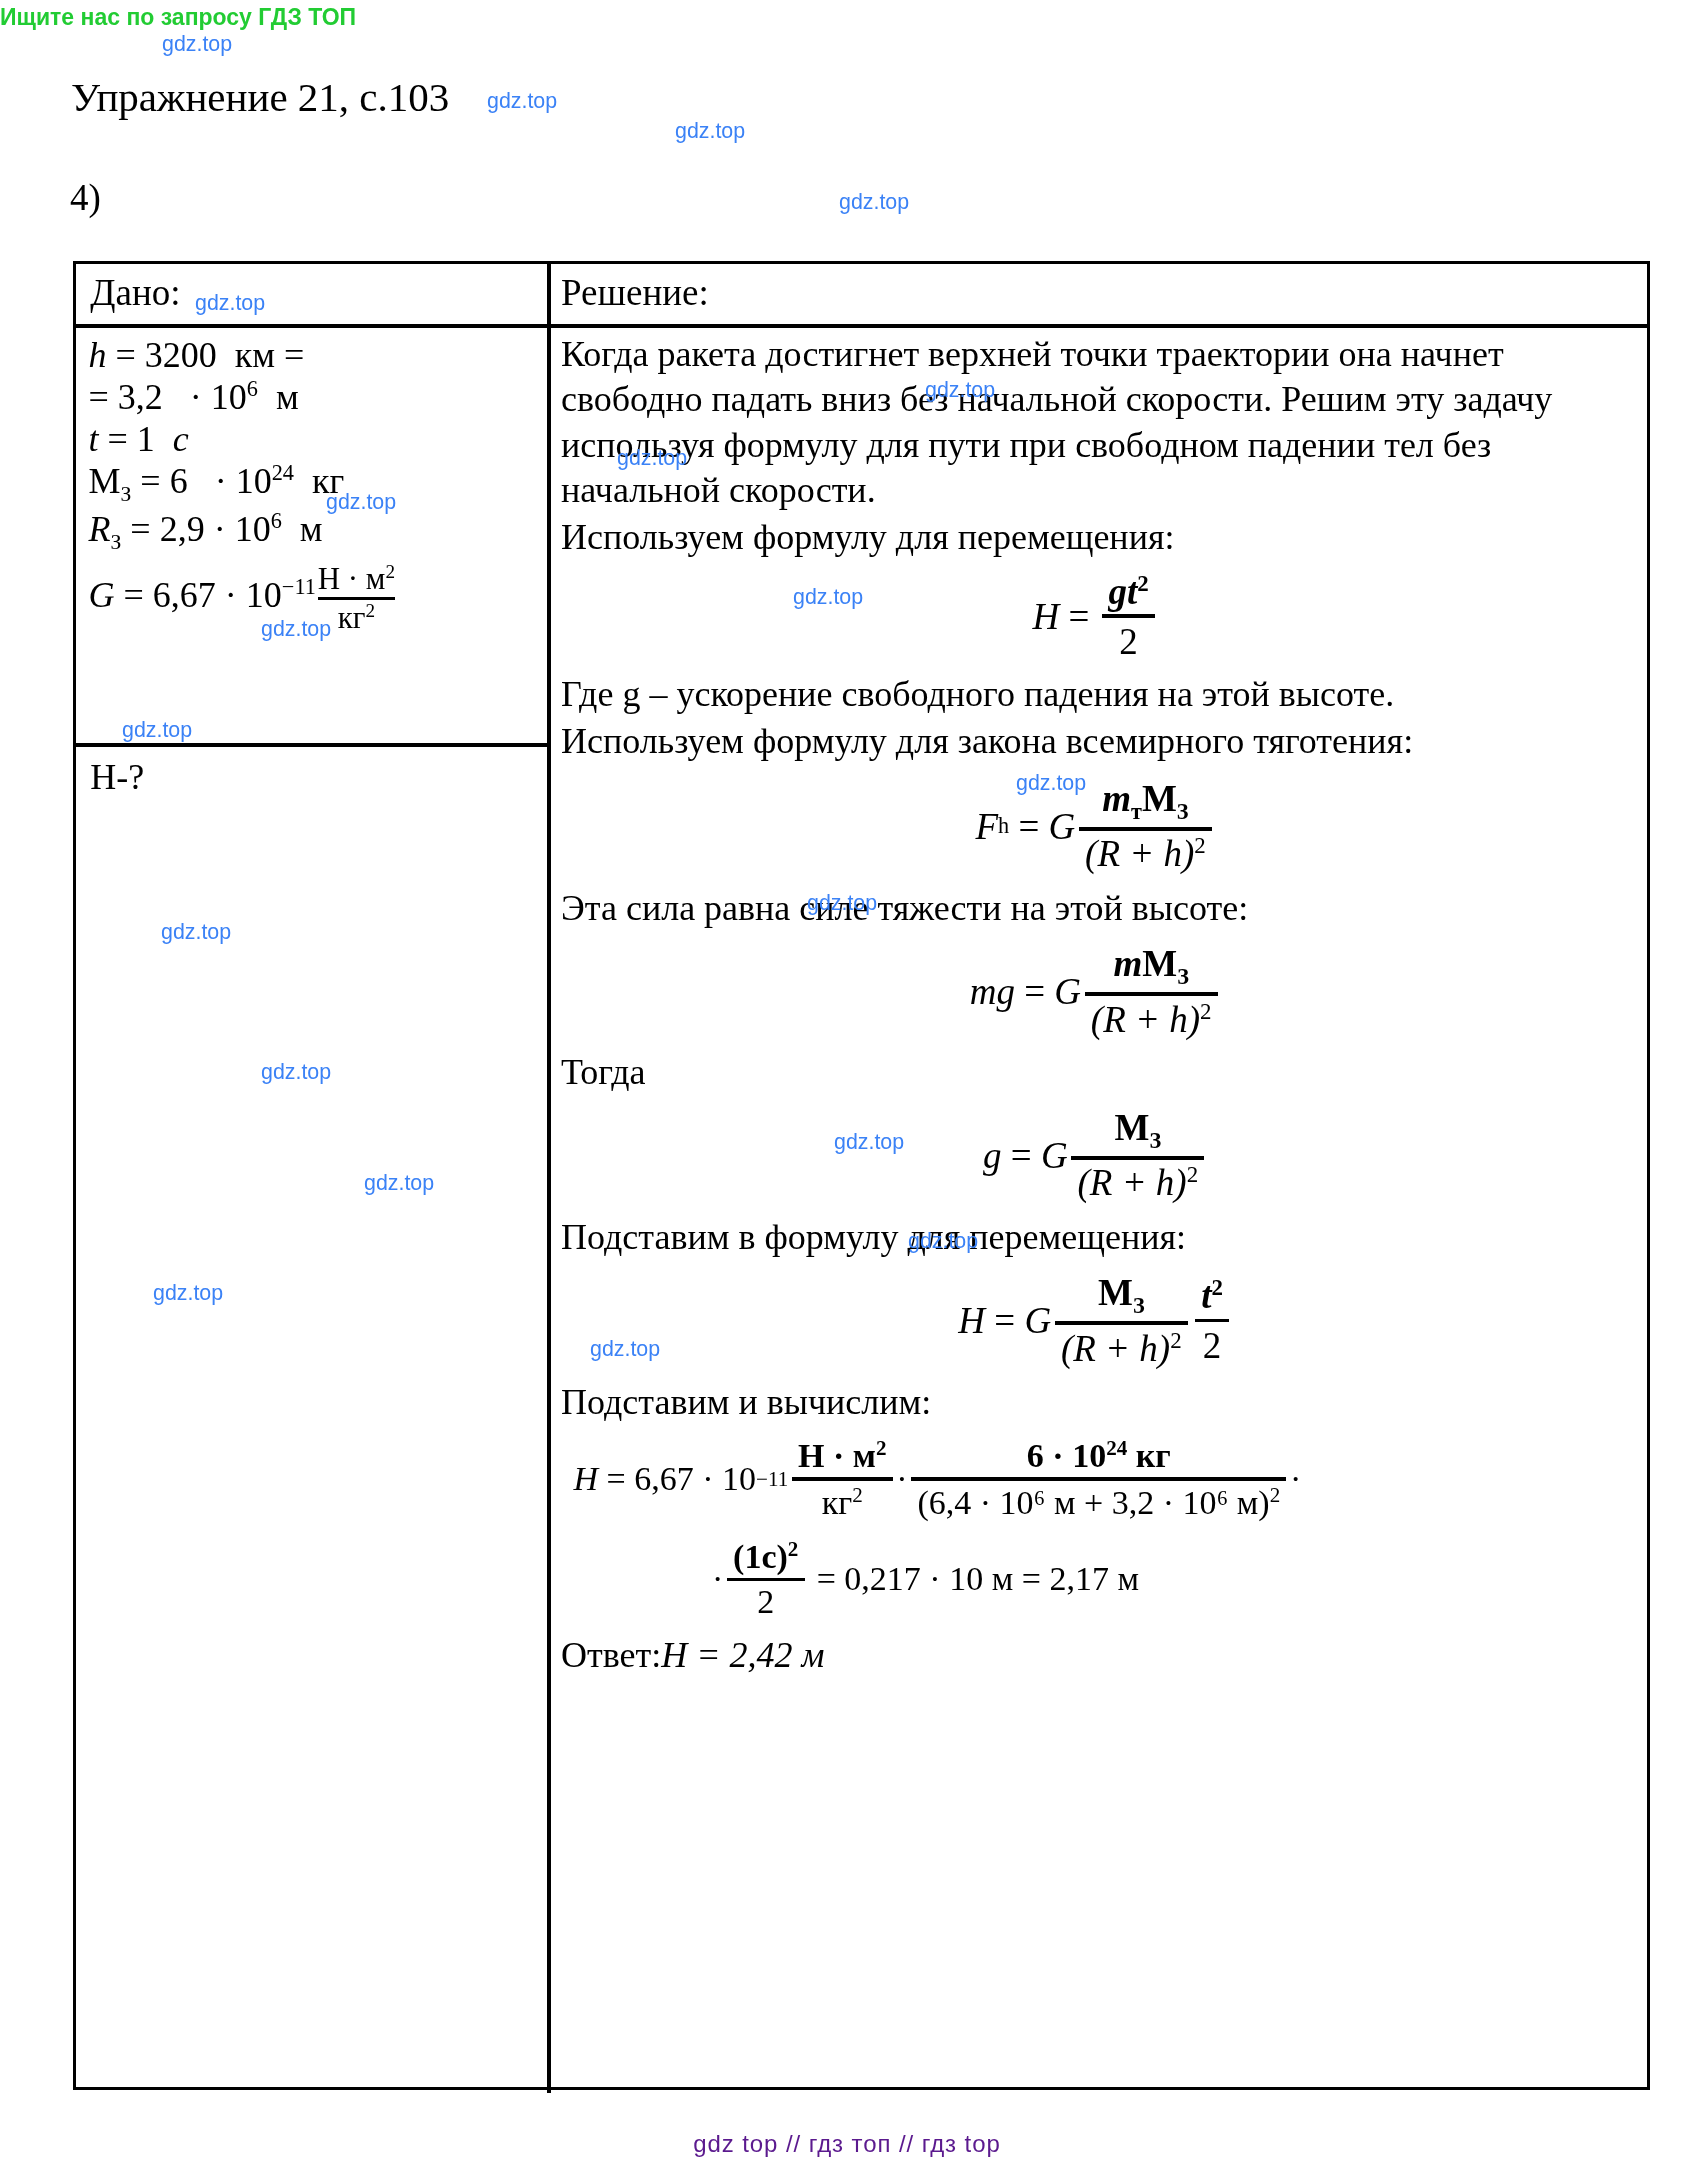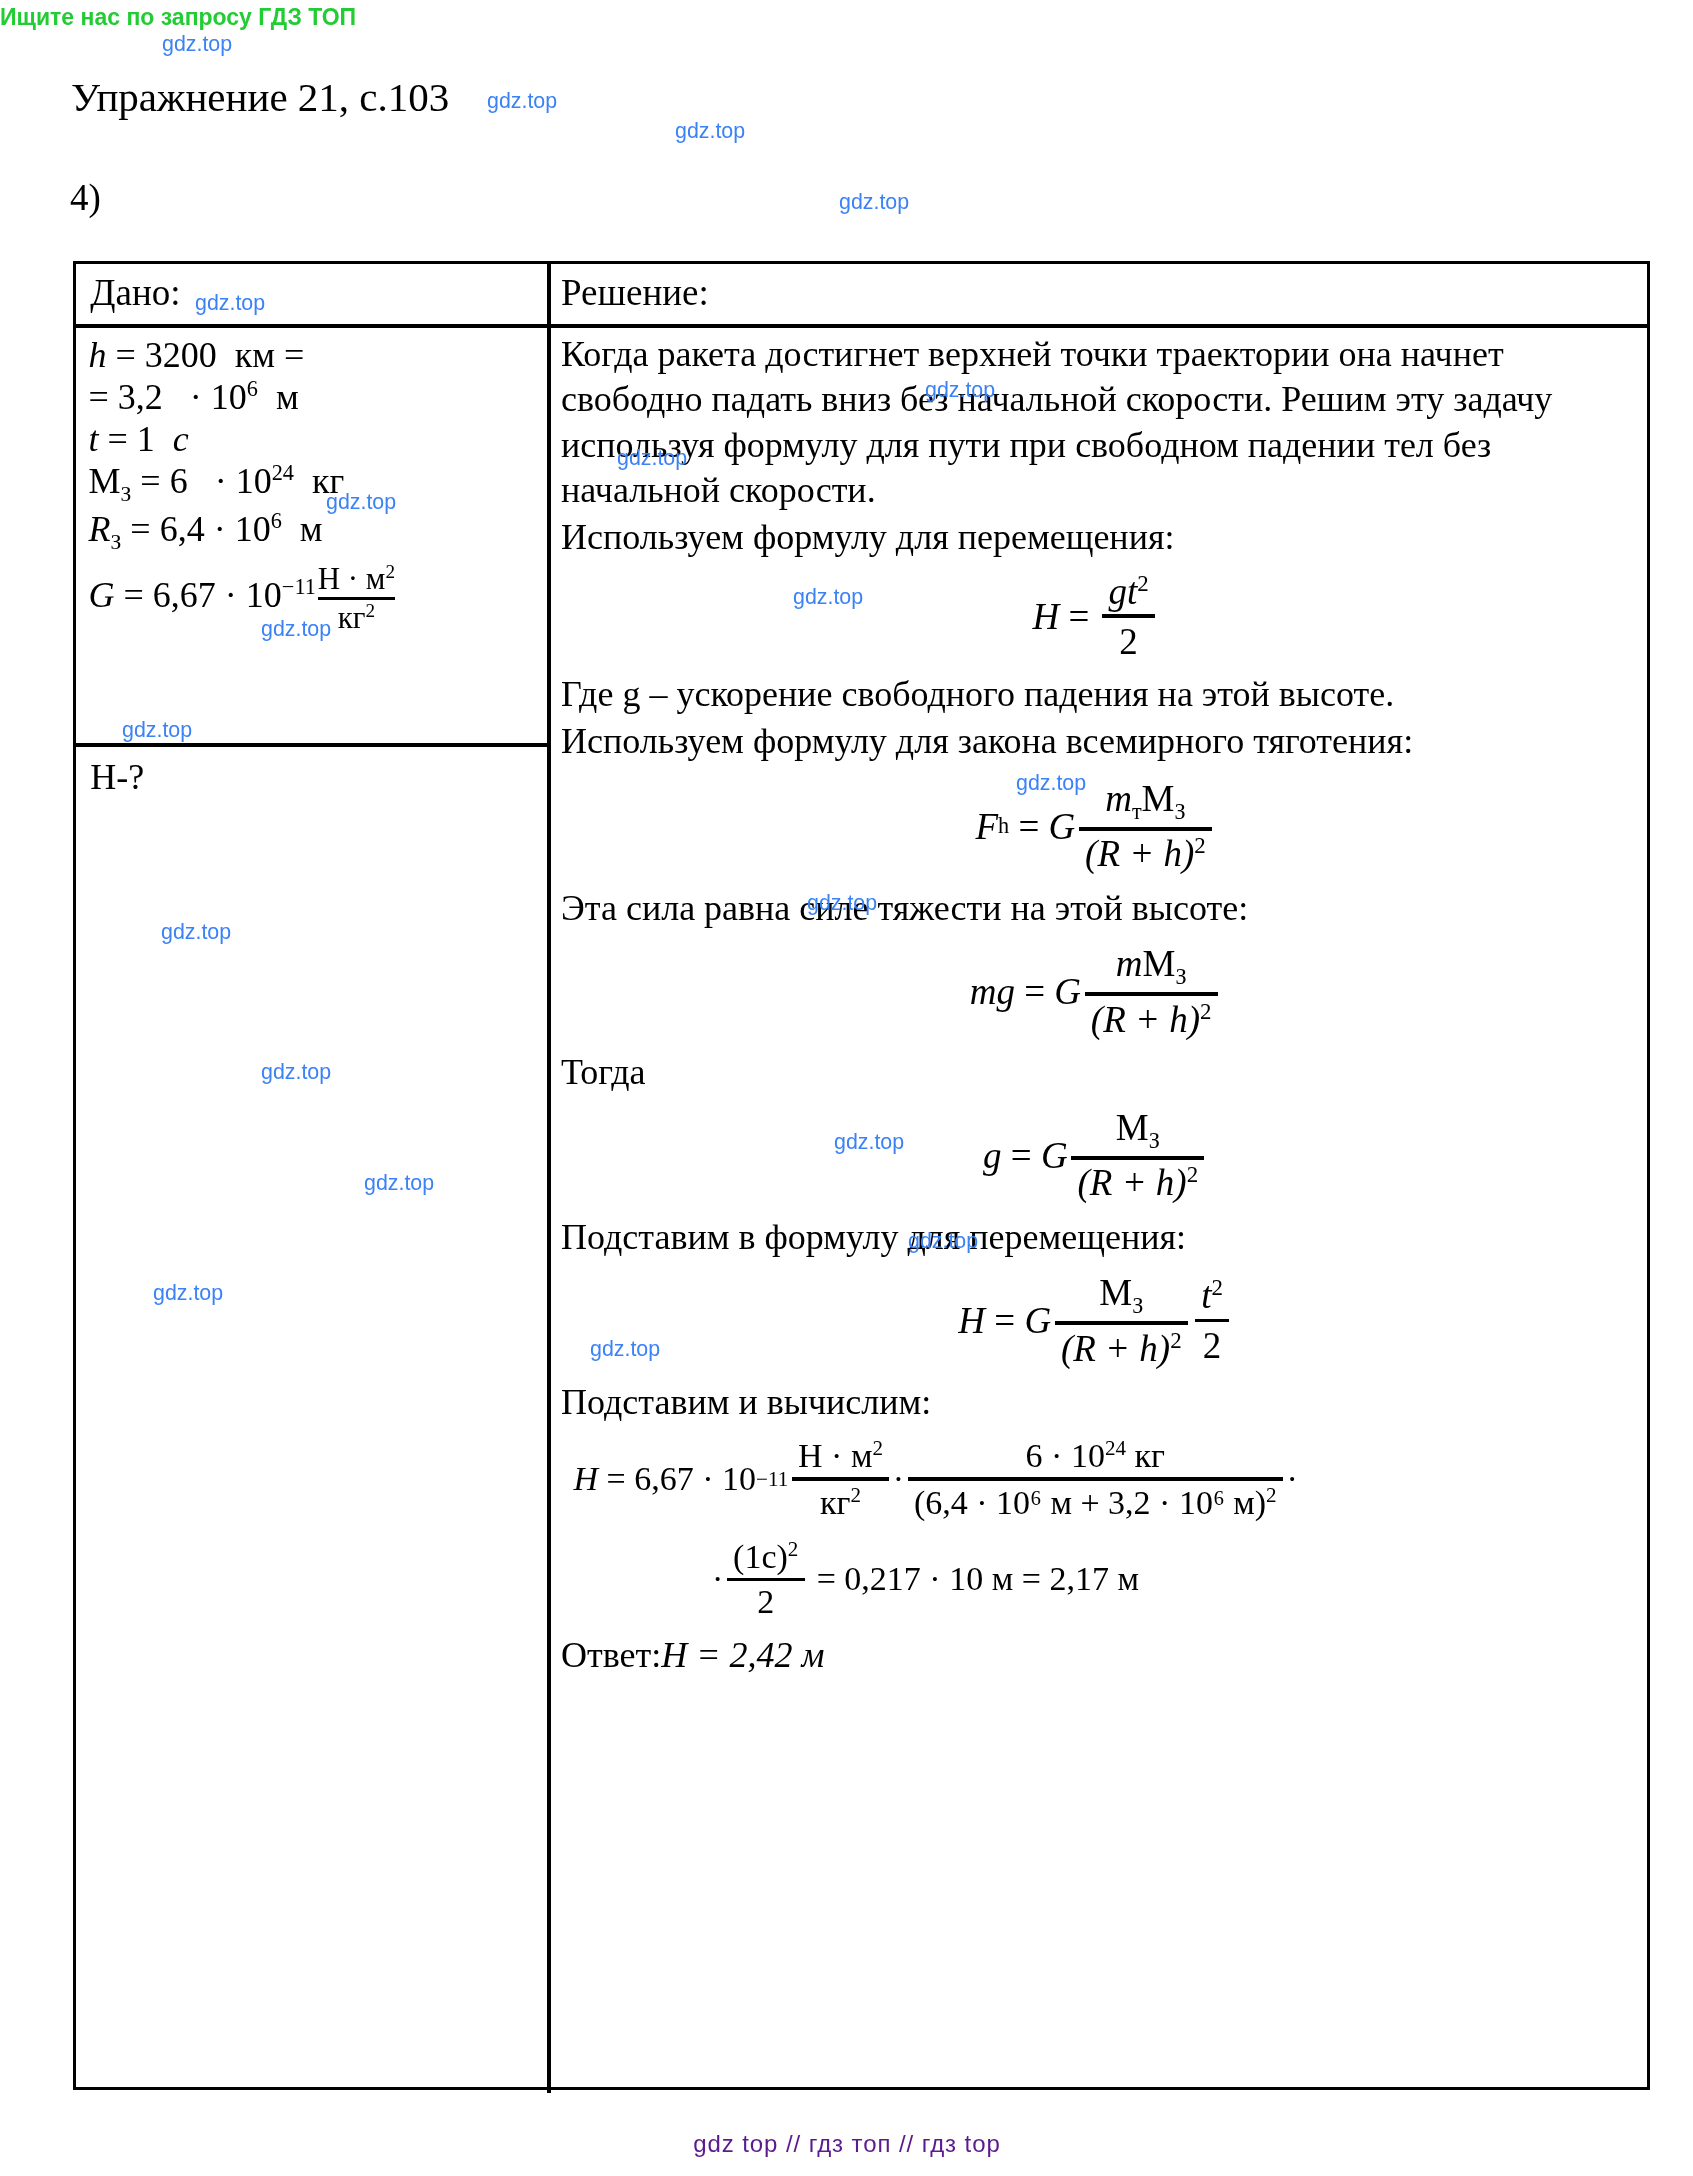--- a/index.html
+++ b/index.html
@@ -140,21 +140,21 @@
     margin: 9px 0 9px 0;
   }
   .eq.left { justify-content: flex-start; }
   .frac {
     display: inline-flex;
     flex-direction: column;
     align-items: center;
     vertical-align: middle;
     margin: 0 3.6px;
   }
-  .frac > .num { padding: 0 6.2px 1.8px 6.2px; }
+  .frac > .num { padding: 0 6.2px 1.8px 6.2px; font-weight: bold; }
   .frac > .den { padding: 1.8px 6.2px 0 6.2px; }
   .frac > .bar {
     width: 100%;
     height: 3.6px;
     background: #000;
   }
 
   
   .ifrac {
     display: inline-flex;
@@ -223,21 +223,21 @@
       <span class="mup">&nbsp;</span><span class="mi">c</span>
     </div>
     <div class="ln">
       <span class="mup">М</span><sub class="e">З</sub>
       <span class="mup"> = </span><span>6</span>
       <span class="mup">&nbsp; · 10</span><sup class="e">24</sup>
       <span class="mup">&nbsp;</span><span>кг</span>
     </div>
     <div class="ln">
       <span class="mi">R</span><sub class="e">З</sub>
-      <span class="mup"> = </span><span>6,4</span>
+      <span class="mup"> = </span><span>2,9</span>
       <span class="mup"> · 10</span><sup class="e">6</sup>
       <span class="mup">&nbsp;</span><span>м</span>
     </div>
     <div class="ln" style="margin-top:5.3px;">
       <span class="mi">G</span>
       <span class="mup"> = </span><span>6,67</span>
       <span class="mup"> · 10</span><sup class="e">−11</sup><span class="ifrac">
           <span class="num"><span>Н · м</span><sup class="e">2</sup></span>
           <span class="bar"></span>
           <span class="den"><span>кг</span><sup class="e">2</sup></span>

